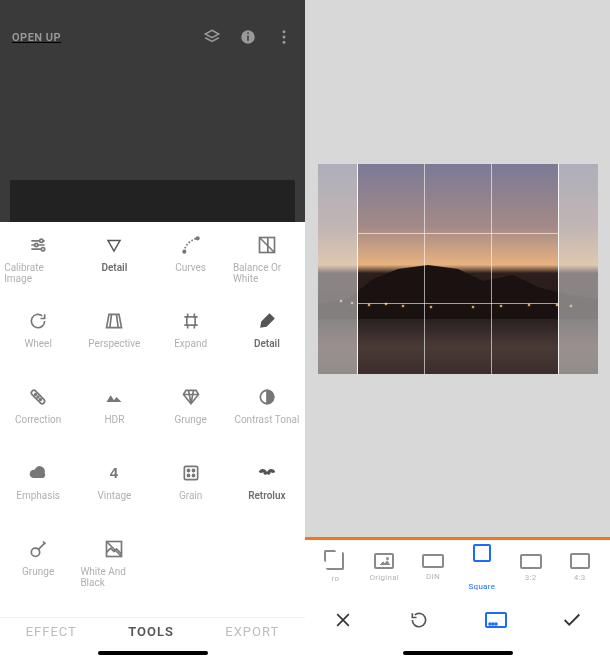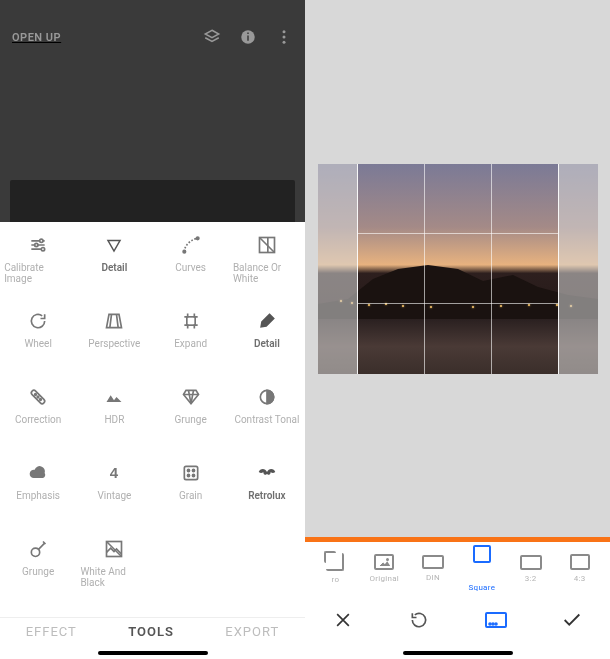--- a/index.html
+++ b/index.html
@@ -102,21 +102,21 @@
     outline: 1px solid rgba(255,255,255,0.9);
   }
   .gv1, .gv2 { position: absolute; top:0; bottom:0; width:1px; background: rgba(255,255,255,0.6); }
   .gv1 { left: 33.33%; } .gv2 { left: 66.66%; }
   .gh1, .gh2 { position: absolute; left:0; right:0; height:1px; background: rgba(255,255,255,0.6); }
   .gh1 { top: 33.33%; } .gh2 { top: 66.66%; }
 
   
   .aspect-strip {
     position: absolute; left: 0; right: 0; bottom: 64px; height: 58px;
-    background: #fff; border-top: 5px solid #f97316;
+    background: #fff; border-top: 3px solid #f97316;
     display: flex; align-items: center;
     padding: 8px 6px;
     gap: 0;
   }
   .aspect {
     flex: 1; display: flex; flex-direction: column; align-items: center; gap: 4px;
     cursor: pointer;
     color: #b5b5b5;
   }
   .aspect .box { border: 2px solid #8a8a8a; border-radius: 2px; }

